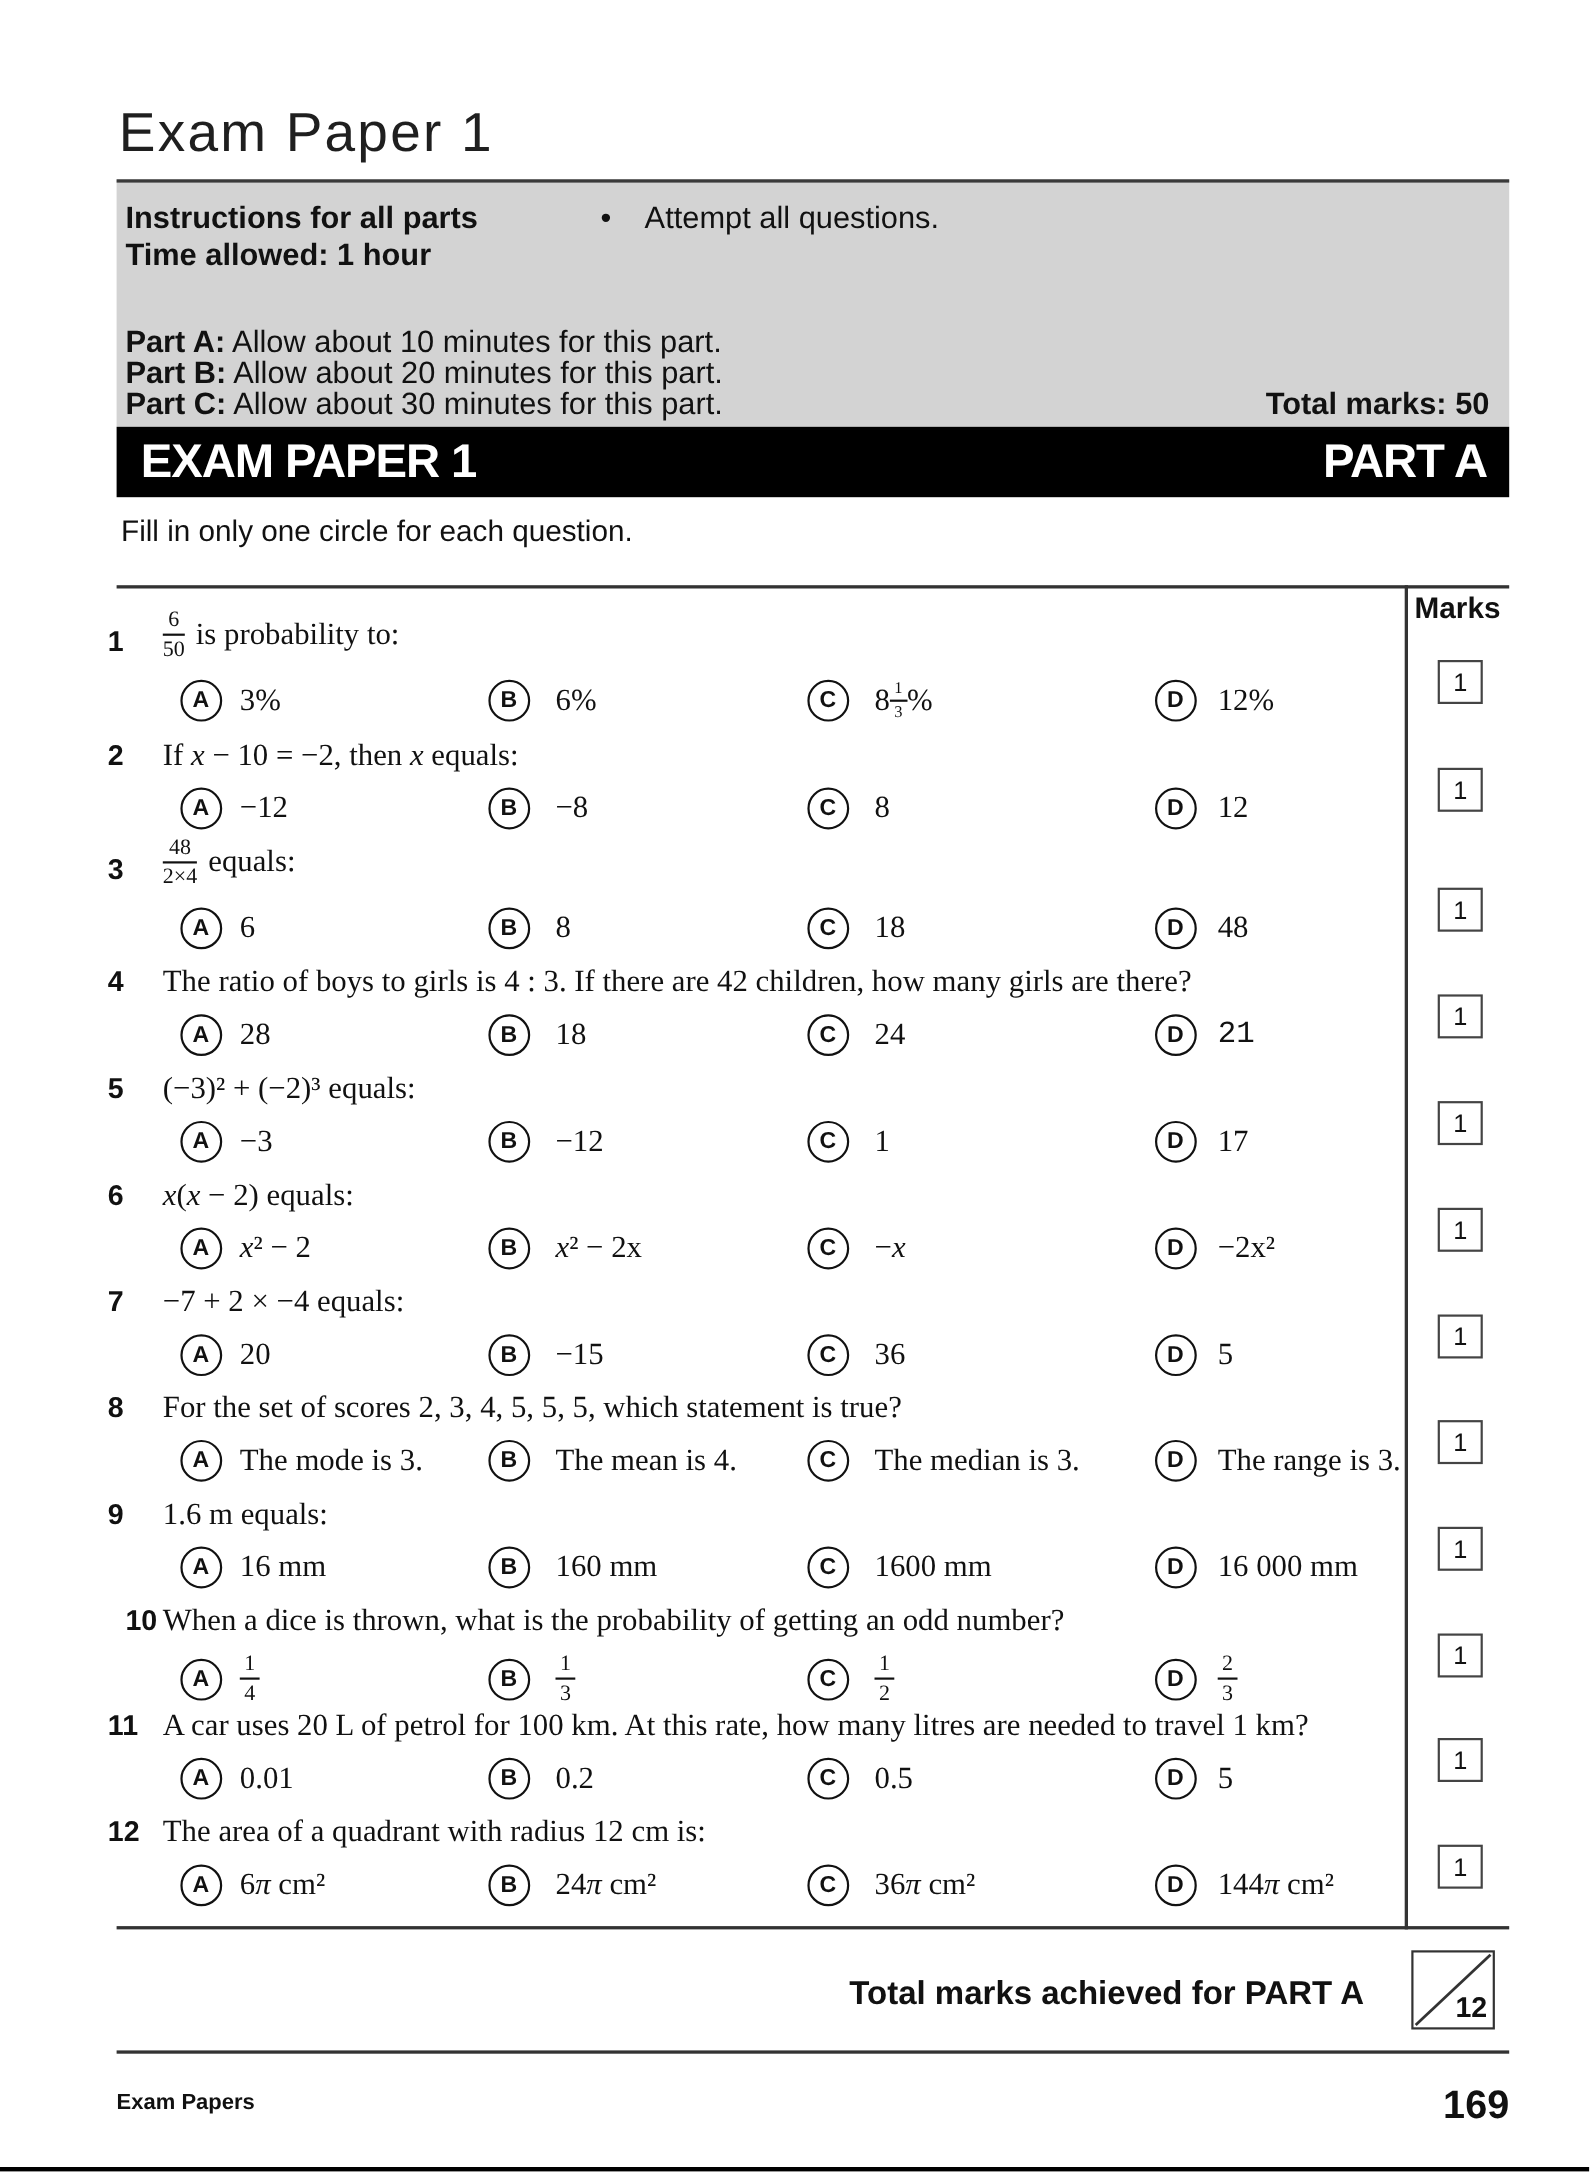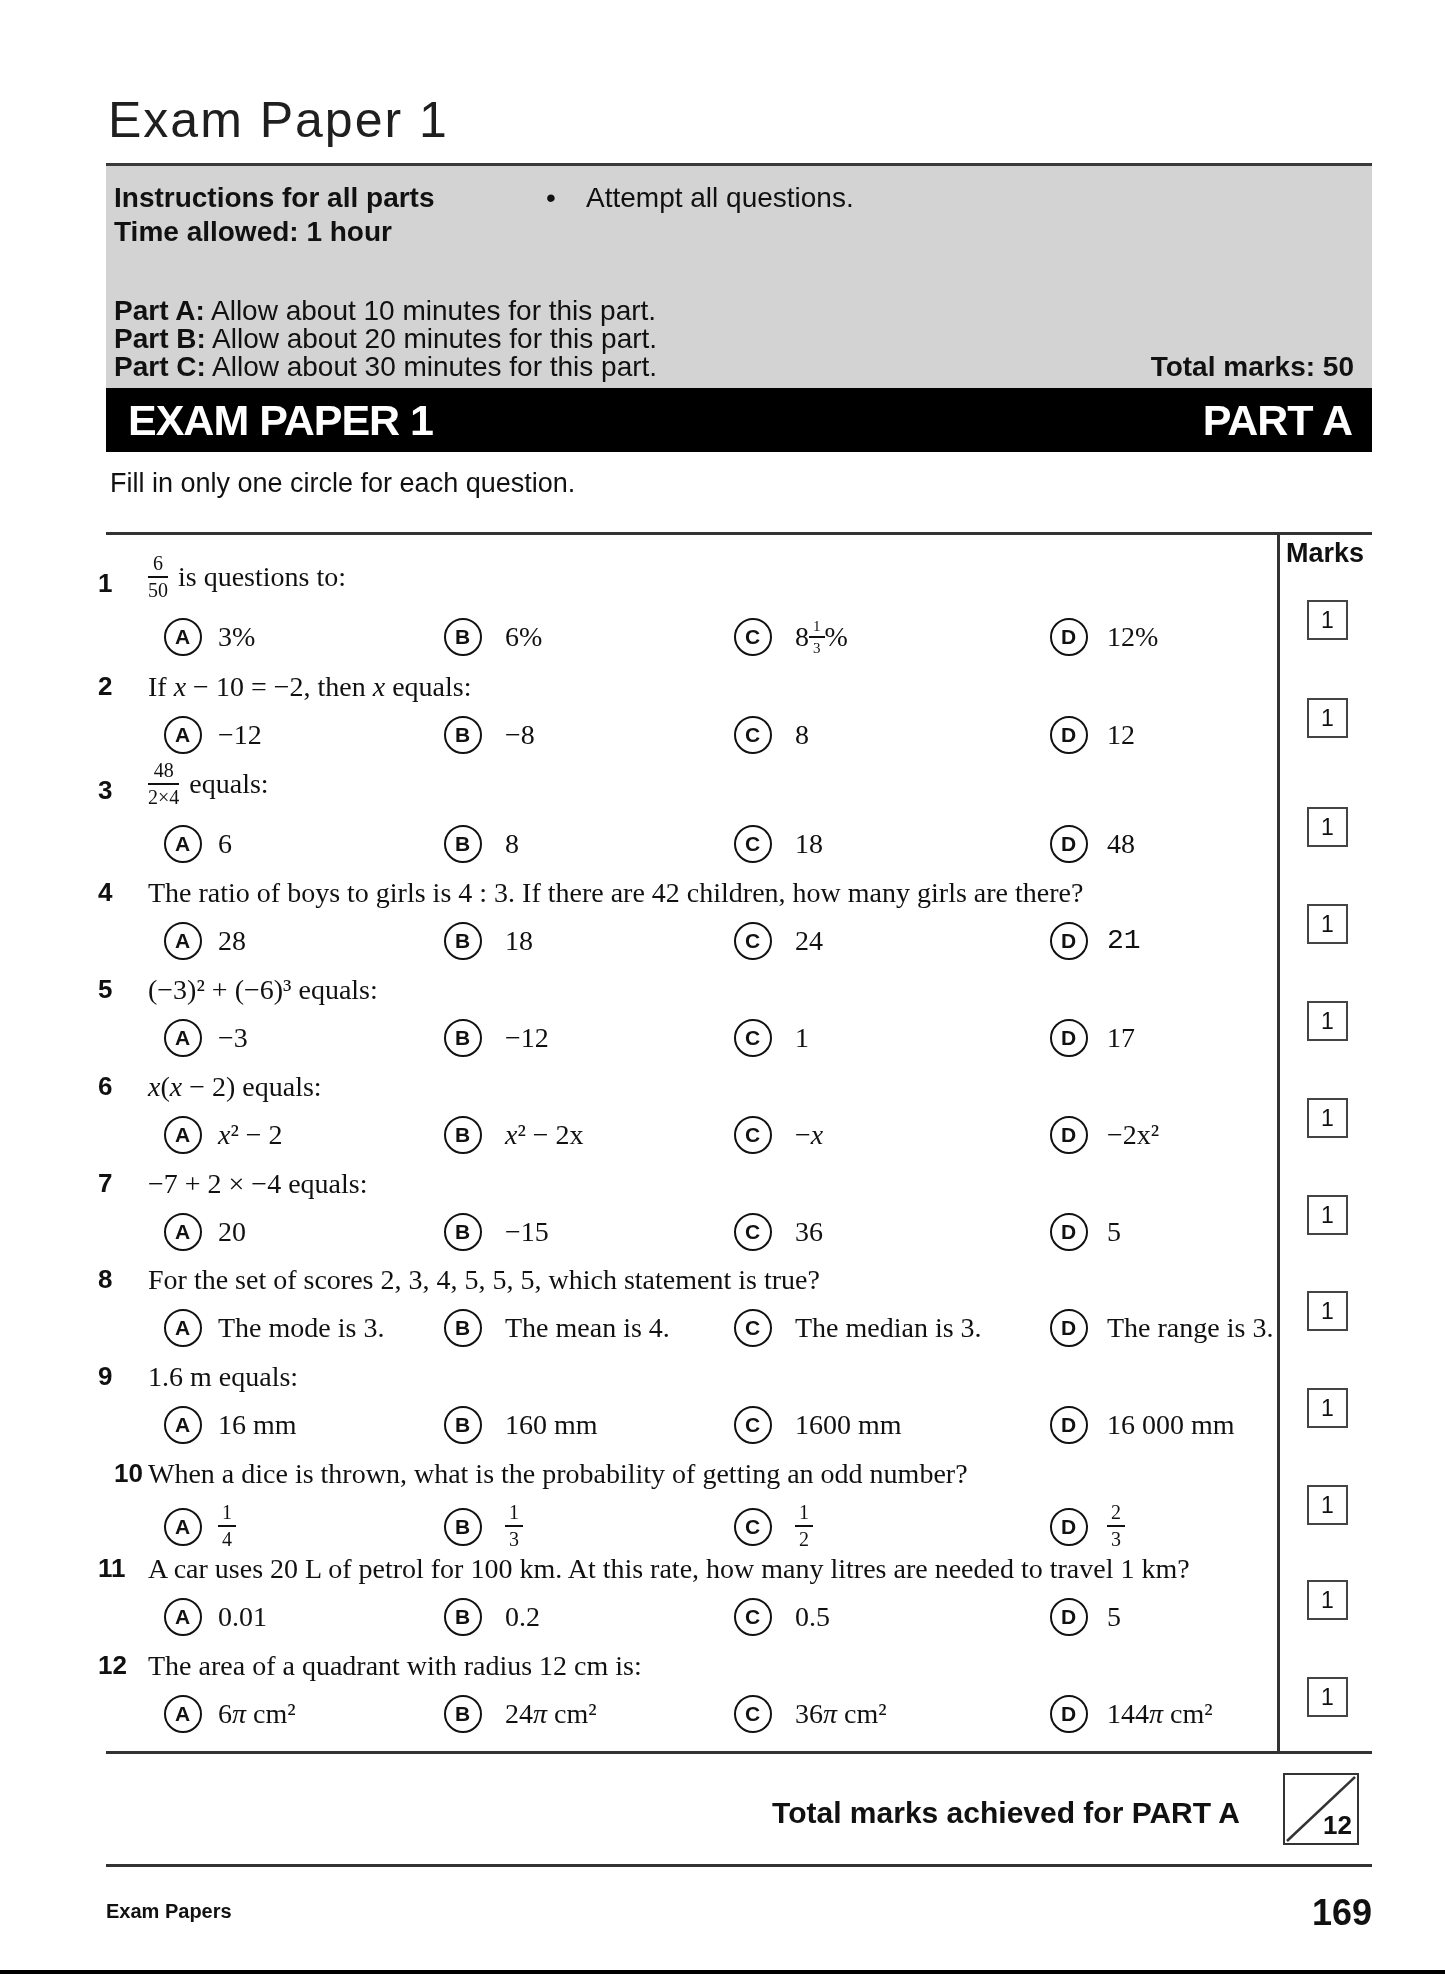--- a/index.html
+++ b/index.html
@@ -87,21 +87,21 @@
   <div class="abs" id="marks-header">Marks</div>
 
   <div id="questions-layer">
       <div>
         <div class="abs qnum" style="left: 98px; top: 568px;">1</div>
         <div class="abs stem serif" style="left: 148px; top: 548px; height: 58px; display: flex; align-items: center;">
           <span class="frac" style="font-size:20px;line-height:23px;">
             <span class="fnum">6</span>
             <span class="fden">50</span>
           </span>
-          <span style="margin-left:10px;">is questions to:</span>
+          <span style="margin-left:10px;">is probability to:</span>
         </div>
         <div class="abs circle" style="left: 163.5px; top: 617.5px;">
           <span>A</span>
         </div>
         <div class="abs opt-text serif" style="left: 218px; top: 619px;">3%</div>
         <div class="abs circle" style="left: 443.5px; top: 617.5px;">
           <span>B</span>
         </div>
         <div class="abs opt-text serif" style="left: 505px; top: 619px;">6%</div>
         <div class="abs circle" style="left: 733.5px; top: 617.5px;">
@@ -185,21 +185,21 @@
         </div>
         <div class="abs opt-text serif" style="left: 795px; top: 923px;">24</div>
         <div class="abs circle" style="left: 1049.5px; top: 921.5px;">
           <span>D</span>
         </div>
         <div class="abs opt-text serif" style="left: 1107px; top: 923px; font-family: Liberation Mono, monospace;">21</div>
         <div class="abs markbox" style="left: 1307px; top: 904px;"><span>1</span></div>
       </div>
       <div>
         <div class="abs qnum" style="left: 98px; top: 974px;">5</div>
-        <div class="abs stem serif" style="left: 148px; top: 974px;">(−3)² + (−6)³ equals:</div>
+        <div class="abs stem serif" style="left: 148px; top: 974px;">(−3)² + (−2)³ equals:</div>
         <div class="abs circle" style="left: 163.5px; top: 1018.5px;">
           <span>A</span>
         </div>
         <div class="abs opt-text serif" style="left: 218px; top: 1020px;">−3</div>
         <div class="abs circle" style="left: 443.5px; top: 1018.5px;">
           <span>B</span>
         </div>
         <div class="abs opt-text serif" style="left: 505px; top: 1020px;">−12</div>
         <div class="abs circle" style="left: 733.5px; top: 1018.5px;">
           <span>C</span>

